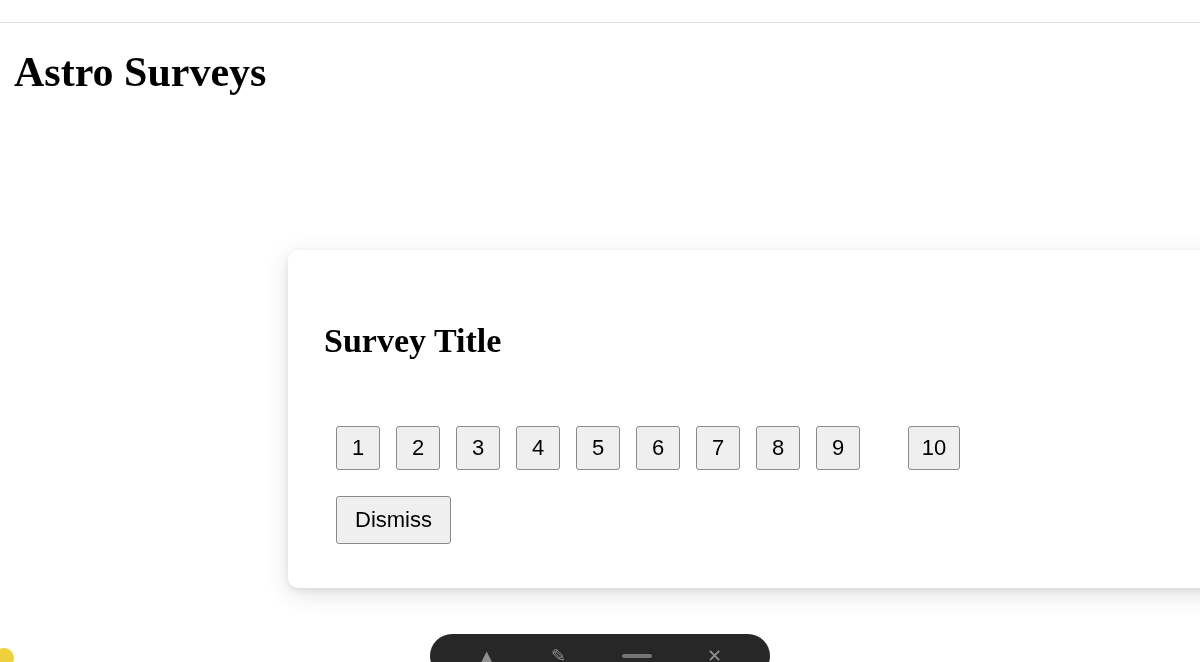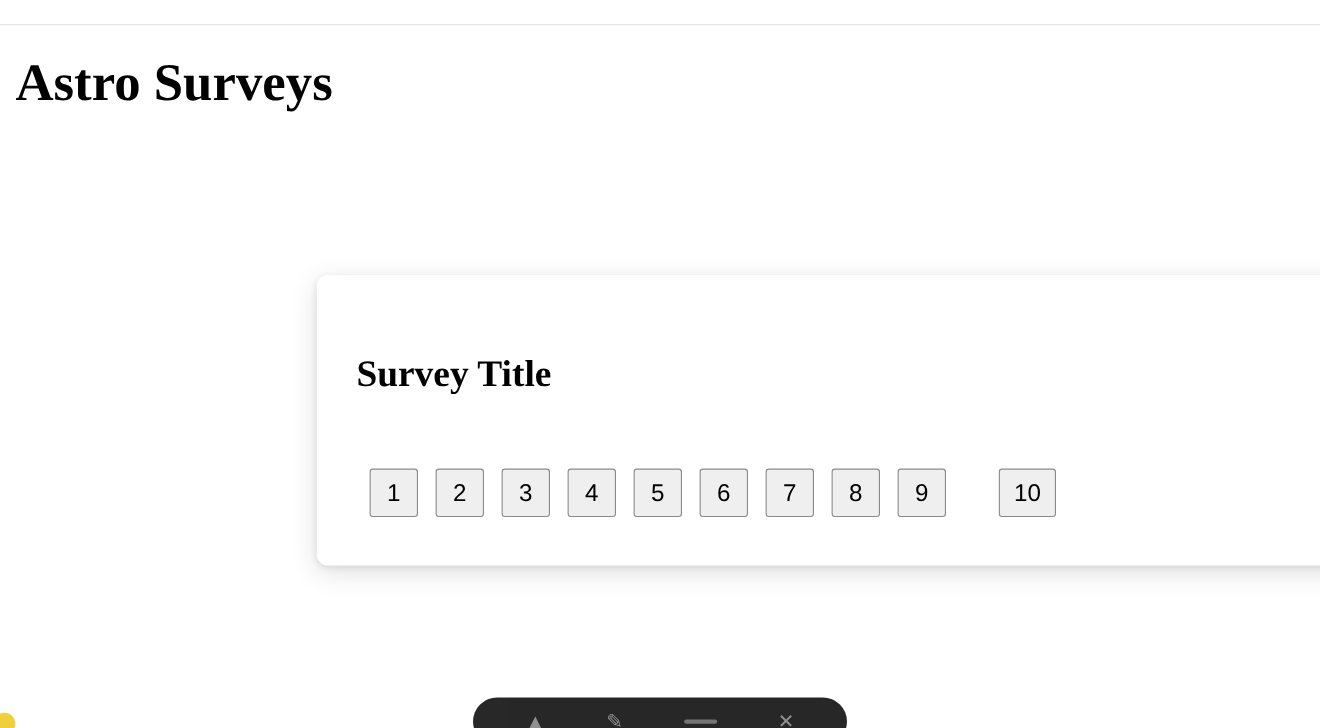--- a/index.html
+++ b/index.html
@@ -18,21 +18,21 @@
     .top-divider {
       position: absolute;
       top: 22px;
       left: 0;
       right: 0;
       border-top: 1px solid #e0e0e0;
     }
     .page-title {
       font-family: Georgia, "Times New Roman", serif;
       font-weight: 700;
-      font-size: 48px;
+      font-size: 42px;
       margin: 0;
       padding: 48px 0 0 14px;
       color: #000;
     }
     .card {
       position: absolute;
       top: 250px;
       left: 288px;
       width: 996px;
       background: #ffffff;
@@ -132,20 +132,21 @@
     <button class="rating-btn">3</button>
     <button class="rating-btn">4</button>
     <button class="rating-btn">5</button>
     <button class="rating-btn">6</button>
     <button class="rating-btn">7</button>
     <button class="rating-btn">8</button>
     <button class="rating-btn">9</button>
     <button class="rating-btn rating-btn-wide">10</button>
   </div>
 
+  <button class="dismiss-btn">Dismiss</button>
 
 </div>
 
 <div class="corner-dot"></div>
 
 <div class="dock">
   <span class="dock-item">▲</span>
   <span class="dock-item">✎</span>
   <span class="dock-line"></span>
   <span class="dock-item">✕</span>

